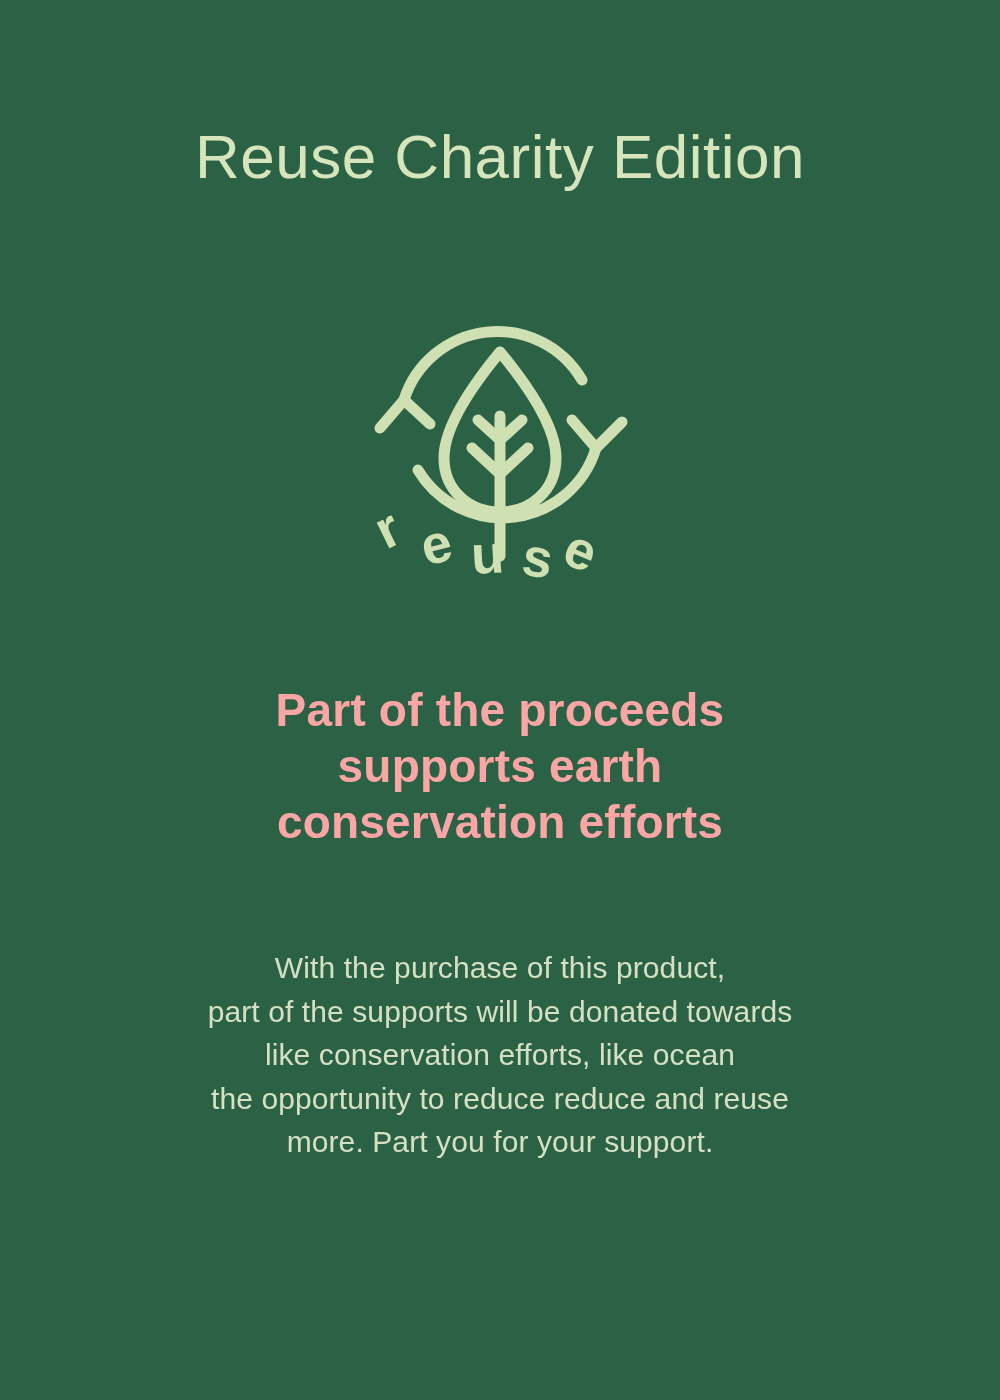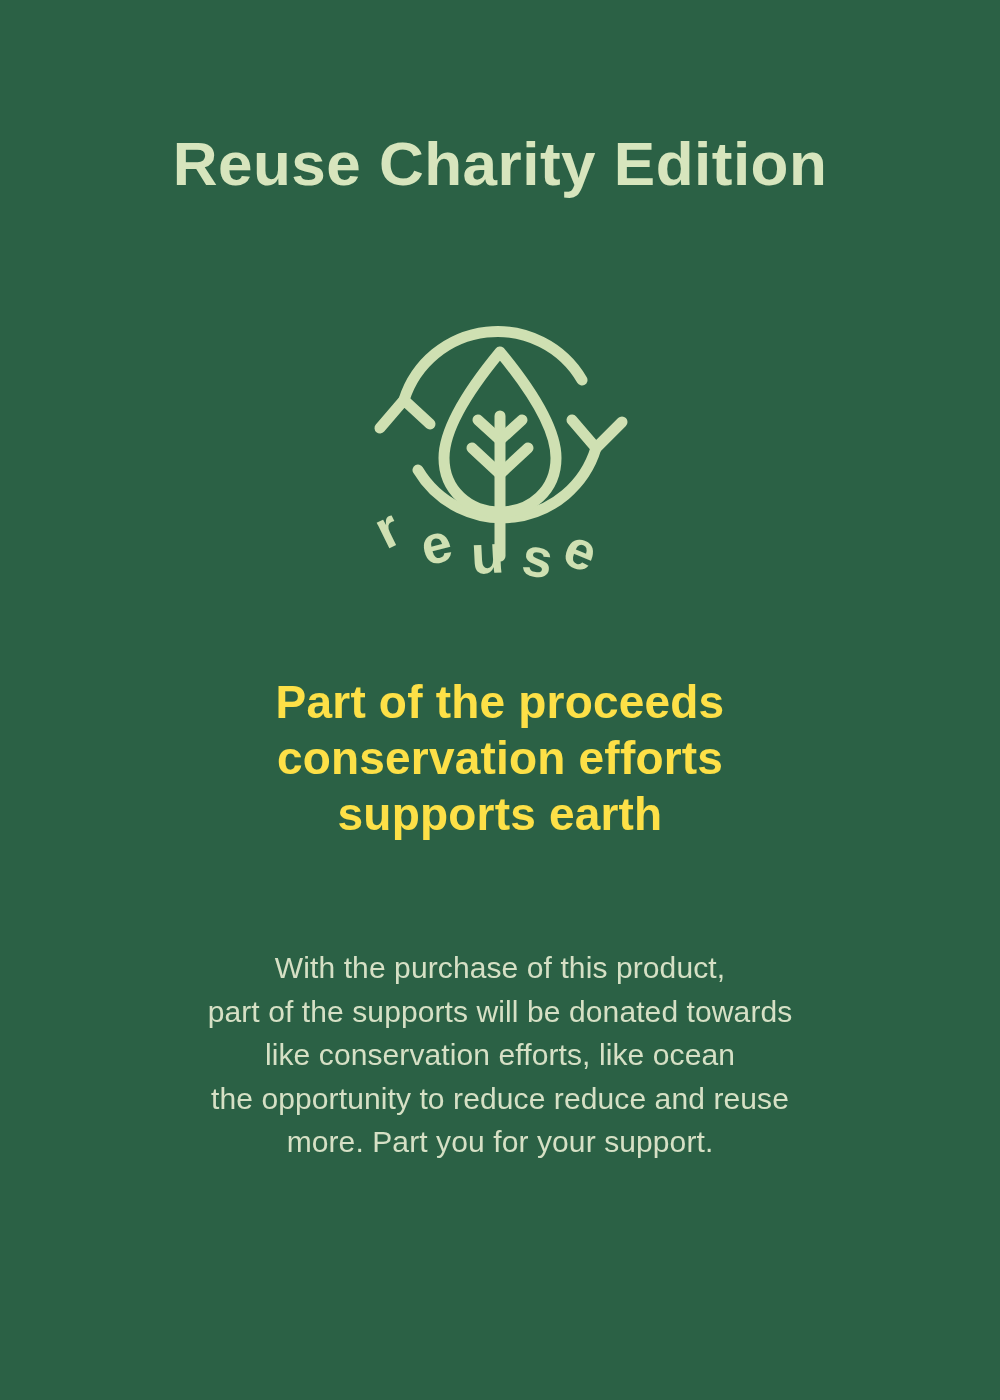--- a/index.html
+++ b/index.html
@@ -18,29 +18,29 @@
   .page {
     position: absolute;
     inset: 0;
     display: flex;
     flex-direction: column;
     align-items: center;
   }
 
   
   .title {
-    margin: 15px;
+    margin: 8px;
     position: absolute;
     top: 112px;
     left: 0;
     right: 0;
     text-align: center;
     font-size: 62px;
     line-height: 74px;
-    font-weight: 700;
+    font-weight: 400;
     letter-spacing: 0.5px;
     color: #d7e5bd;
     font-family: "Liberation Sans", sans-serif;
   }
 
   
   .logo-wrap {
     position: absolute;
     top: 308px;
     left: 50%;
@@ -49,31 +49,31 @@
     height: 272px;
   }
   .logo-svg {
     display: block;
     width: 280px;
     height: 272px;
   }
 
   
   .subtitle {
-    margin: 8px;
+    margin: 16px;
     position: absolute;
     top: 666px;
     left: 0;
     right: 0;
     text-align: center;
     font-size: 46px;
     line-height: 56px;
     font-weight: 700;
     letter-spacing: 0.2px;
-    color: #fde047;
+    color: #fca5a5;
   }
   .subtitle .ln { display: block; }
 
   
   .body-copy {
     margin: 0;
     position: absolute;
     top: 946px;
     left: 0;
     right: 0;
@@ -121,22 +121,22 @@
         <text x="66" y="258" transform="rotate(-14 66 258)">e</text>
         <text x="112" y="266" transform="rotate(-3 112 266)">u</text>
         <text x="160" y="266" transform="rotate(9 160 266)">s</text>
         <text x="200" y="254" transform="rotate(22 200 254)">e</text>
       </g>
     </svg>
   </div>
 
   <h2 class="subtitle">
     <span class="ln">Part of the proceeds</span>
+    <span class="ln">supports earth</span>
     <span class="ln">conservation efforts</span>
-    <span class="ln">supports earth</span>
   </h2>
 
   <p class="body-copy">
     <span class="ln">With the purchase of this product,</span>
     <span class="ln">part of the supports will be donated towards</span>
     <span class="ln">like conservation efforts, like ocean</span>
     <span class="ln">the opportunity to reduce reduce and reuse</span>
     <span class="ln">more. Part you for your support.</span>
   </p>
 

